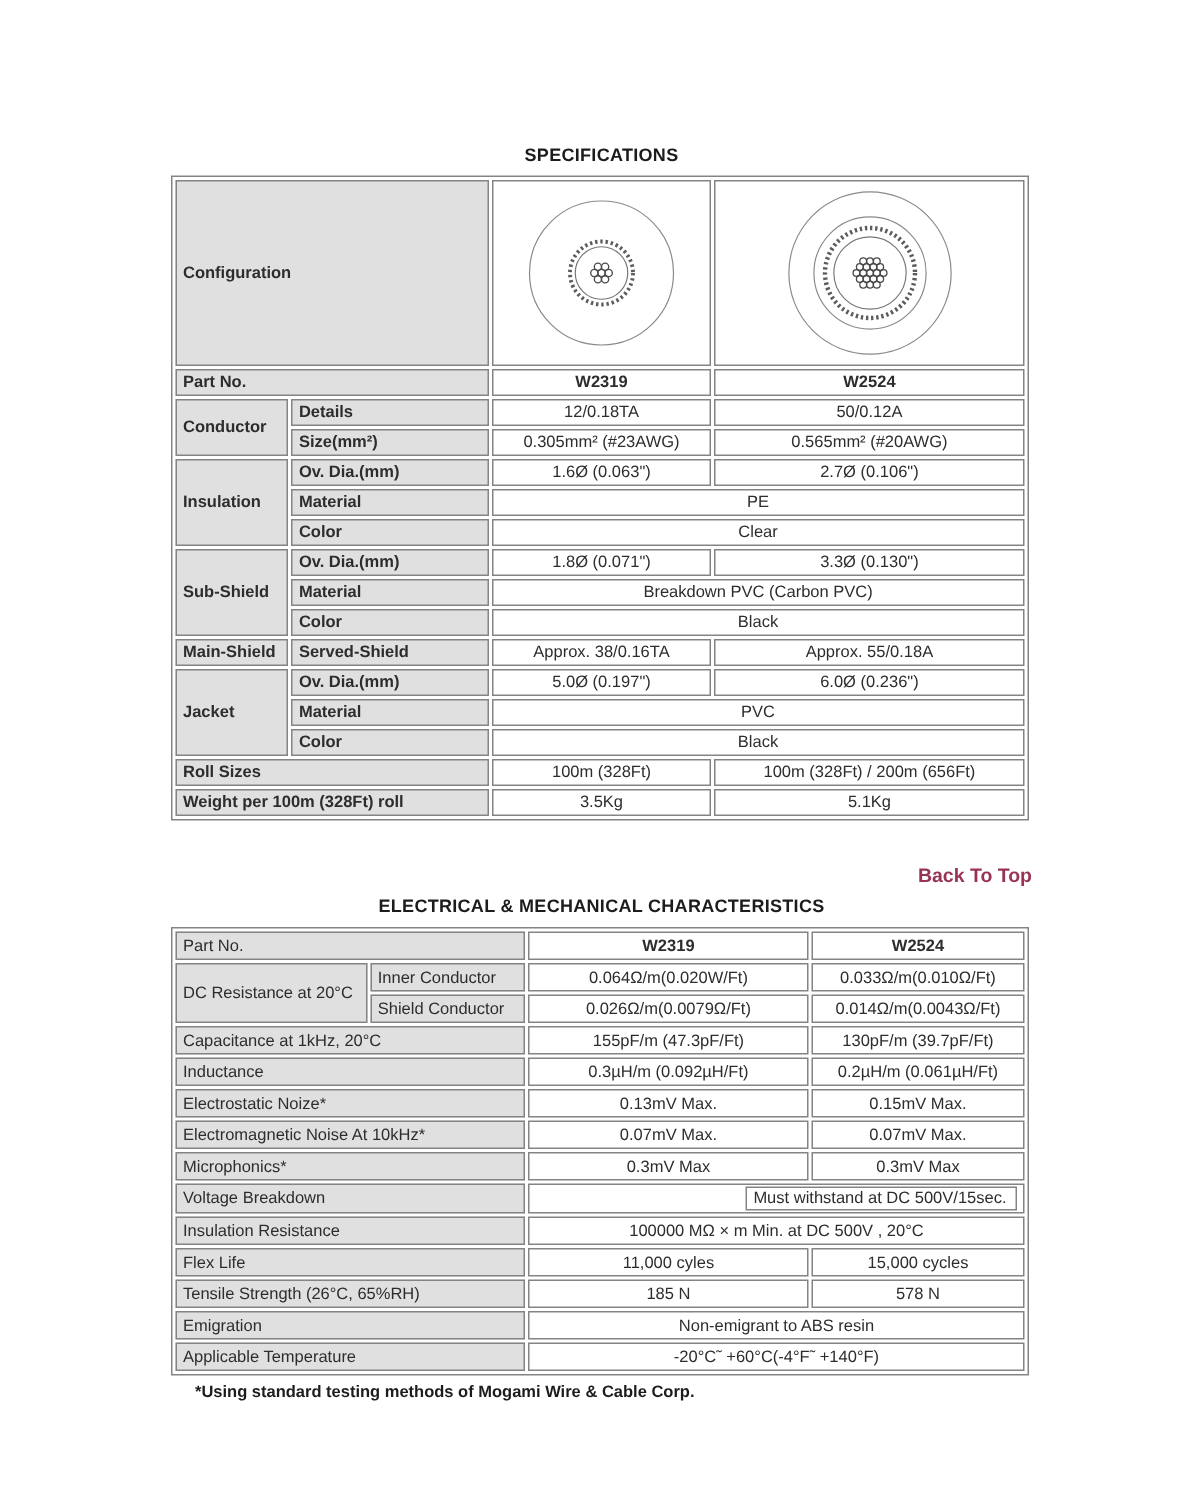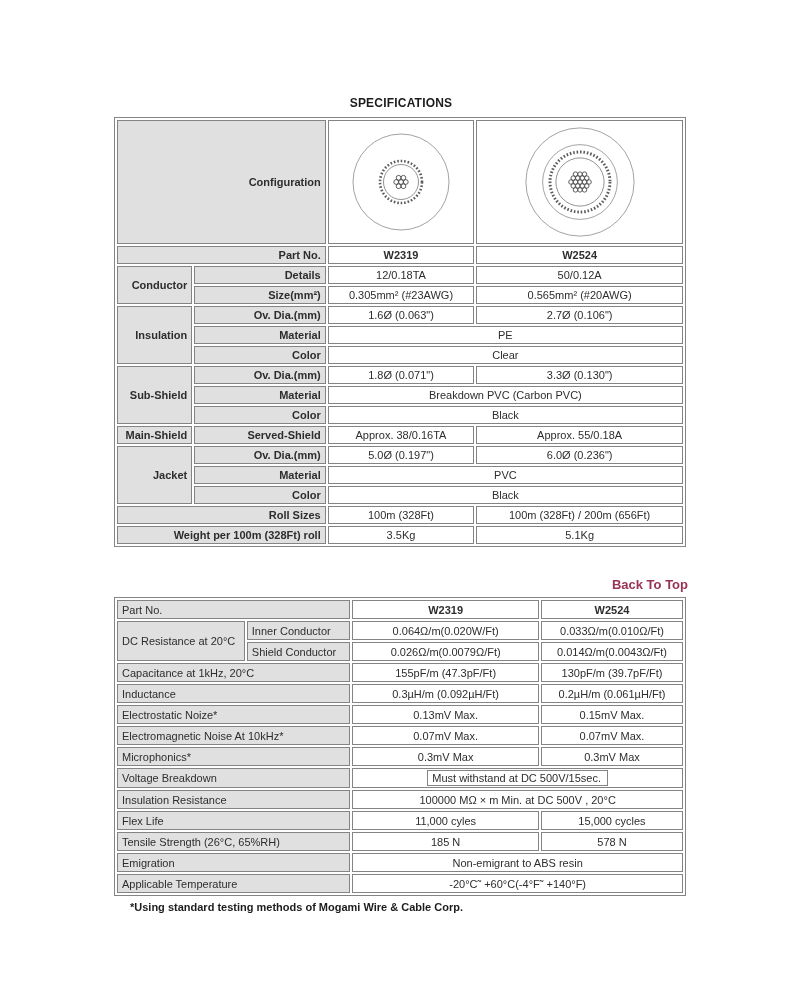--- a/index.html
+++ b/index.html
@@ -18,25 +18,25 @@
     border:1px solid #848484;table-layout:fixed;
     width:572px;background:#fff;
   }
   table.grid td{
     border:1px solid #848484;font-size:11px;
     padding:1px 4px;height:14px;vertical-align:middle;
     overflow:hidden;white-space:nowrap;
   }
   table.elec td{height:15px;}
   td.lbl{background:#e0e0e0;text-align:left;}
-  table.spec td.lbl{font-weight:bold;text-align:right;}
+  table.spec td.lbl{font-weight:bold;}
   td.val{background:#ffffff;text-align:center;}
   td.bold{font-weight:bold;}
   td.imgcell{height:122px;text-align:center;padding:0;}
-  td.boxwrap{border:none;background:transparent;padding:0 0 0 2px;text-align:center;}
+  td.boxwrap{border:none;background:transparent;padding:0 0 0 2px;text-align:right;}
   .valbox{
     display:inline-block;border:1px solid #848484;background:#fff;
     padding:1px 6px 1px 4px;font-size:11px;
   }
   .backtop{margin-top:28px;text-align:right;height:14px;}
   .backtop a{
     font-size:13px;font-weight:bold;color:#993355;text-decoration:none;cursor:pointer;
   }
   .elec-wrap{margin-top:8px;}
   .footnote{
@@ -182,20 +182,21 @@
       <td class="val">5.1Kg</td>
     </tr>
   </tbody>
     </table>
 
   <div class="backtop">
     <a>Back To Top</a>
   </div>
 
   <div class="elec-wrap">
+    <h2 class="sec-heading">ELECTRICAL &amp; MECHANICAL CHARACTERISTICS</h2>
 
     <table class="grid elec">
       <colgroup>
         <col style="width:126px">
           <col style="width:102px">
           <col style="width:184px">
           <col style="width:140px">
       </colgroup>
       <tbody>
           <tr>

